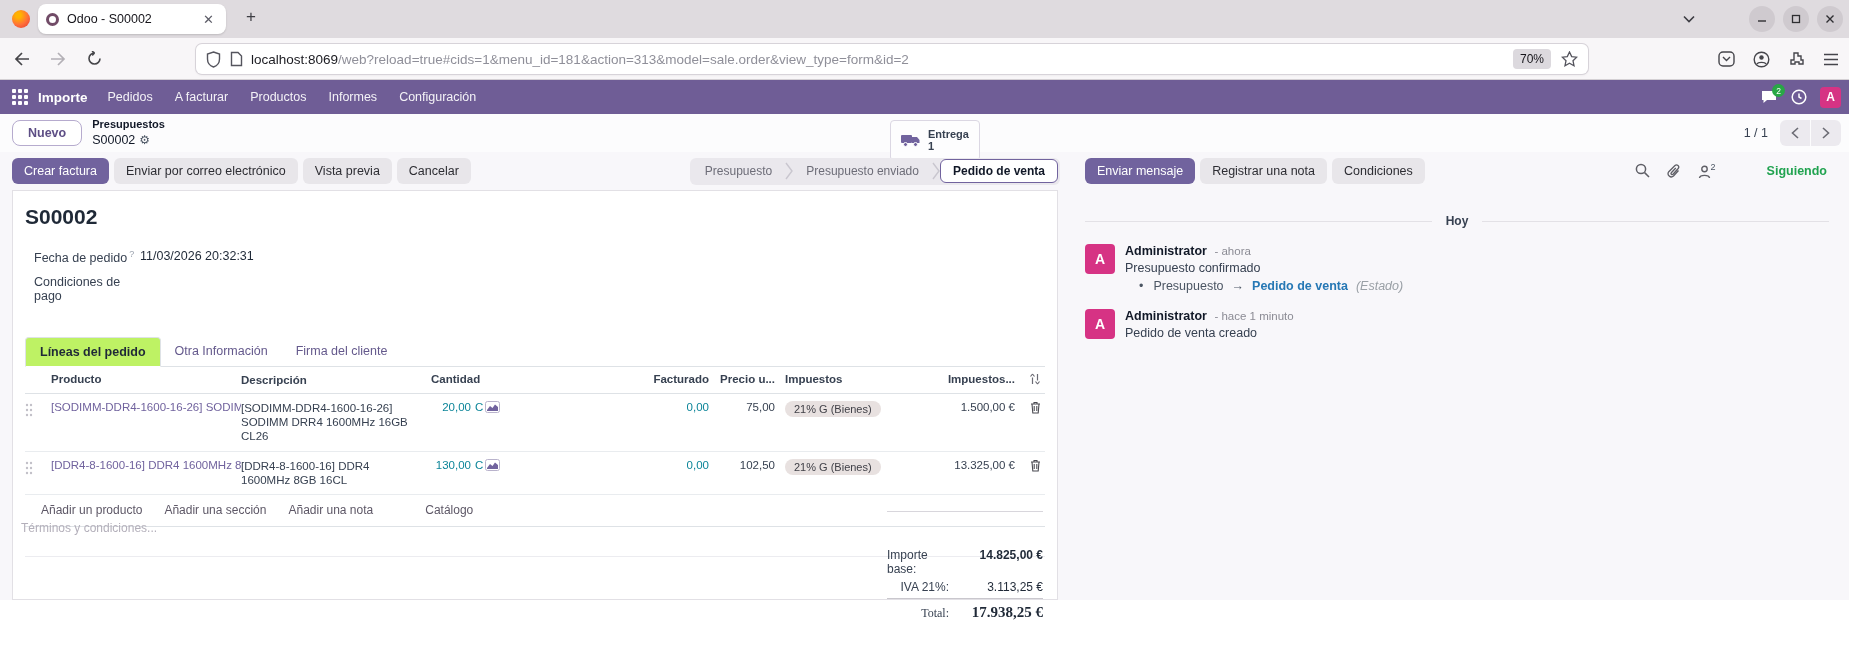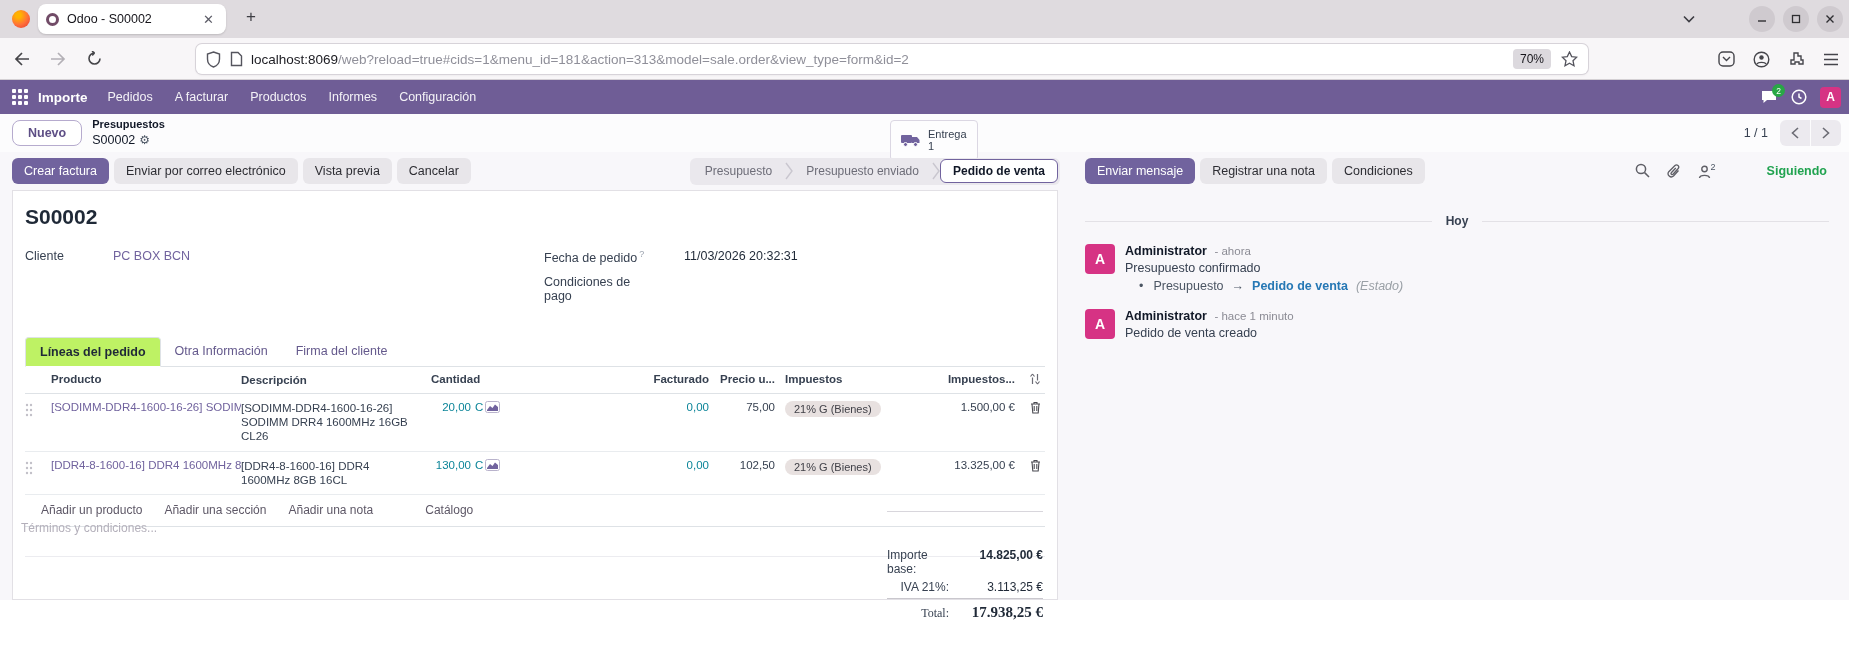--- a/index.html
+++ b/index.html
@@ -46,21 +46,21 @@
 
   
   .o-control { height:38px; background:#fcfcfd; display:flex; align-items:center; position:relative; }
   .btn-new { margin-left:12px; background:#fff; border:1px solid #b6abce; color:#5d4e85; font-size:12.5px; font-weight:700;
     padding:5px 15px; border-radius:8px; }
   .crumbs { margin-left:10px; line-height:1.1; }
   .crumb-parent { font-size:11px; font-weight:700; color:#111827; display:block; }
   .crumb-cur { font-size:12.5px; color:#111827; }
   .gear { color:#4b5563; font-size:12px; margin-left:4px; }
   .stat-btn { position:absolute; left:890px; top:6px; height:41px; background:#fdfdfe; border:1px solid #dbd7e3;
-    border-radius:4px; display:flex; align-items:center; gap:7px; padding:0 10px; }
+    border-radius:4px; display:flex; align-items:center; gap:7px; padding:0 10px;font-weight:bold; }
   .stat-txt { line-height:1.05; font-size:11px; color:#374151; }
   .pager { position:absolute; right:8px; display:flex; align-items:center; gap:12px; }
   .pager-count { font-size:12.5px; color:#374151; }
   .pager-btns { display:flex; }
   .pager-btn { width:30px; height:26px; background:#eceaef; display:flex; align-items:center; justify-content:center; color:#6b6b74; }
   .pager-btn:first-child { border-radius:6px 0 0 6px; }
   .pager-btn:last-child { border-radius:0 6px 6px 0; margin-left:1px; }
 
   
   .o-statusbar { height:38px; background:#f8f7fa; display:flex; }
@@ -82,21 +82,21 @@
   .sheet { position:absolute; left:12px; top:0; width:1046px; height:410px; background:#fff;
     border:1px solid #e2e0e5; padding:0 12px; }
   .sheet-title { font-size:21px; font-weight:700; color:#1f2937; margin-top:14px; }
   .fields { display:flex; margin-top:20px; }
   .fcol { width:50%; }
   .frow { display:flex; margin-bottom:10px; }
   .flabel { font-size:12.5px; font-weight:500; color:#374151; width:88px; flex:none; }
   .fcol2 .flabel { width:106px; }
   .fcol2 { padding-left:9px; }
   .fval-link { font-size:12.5px; color:#71639e; }
-  .fval { font-size:12.5px; color:#1f2937;margin-left:34px; }
+  .fval { font-size:12.5px; color:#1f2937; }
   .help-sup { font-size:9px; color:#9ca3af; vertical-align:super; margin-left:2px; }
 
   
   .tabbar { display:flex; border-bottom:1px solid #dee2e6; margin-top:24px; }
   .tab-item { font-size:12.5px; color:#64598c; padding:7px 14px; }
   .tab-item.active { color:#1f2937; font-weight:700; background:#bef264; border:1px solid #dee2e6; border-bottom:1px solid #fff;
     border-radius:4px 4px 0 0; margin-bottom:-1px; }
 
   
   .tbl { width:100%; font-size:11.5px; color:#374151; }
@@ -365,26 +365,20 @@
     </div>
   </div>
 
   <div class="o-content">
 
     <div class="form-pane">
       <div class="sheet">
         <div class="sheet-title">S00002</div>
 
         <div class="fields">
-          <div class="fcol">
-            <div class="frow">
-              <span class="flabel">Cliente</span>
-              <span class="fval-link">PC BOX BCN</span>
-            </div>
-          </div>
           <div class="fcol fcol2">
             <div class="frow">
               <span class="flabel"><span>Fecha de pedido</span><span class="help-sup">?</span></span>
               <span class="fval">11/03/2026 20:32:31</span>
             </div>
             <div class="frow">
               <span class="flabel">Condiciones de pago</span>
               <span class="fval"></span>
             </div>
           </div>

